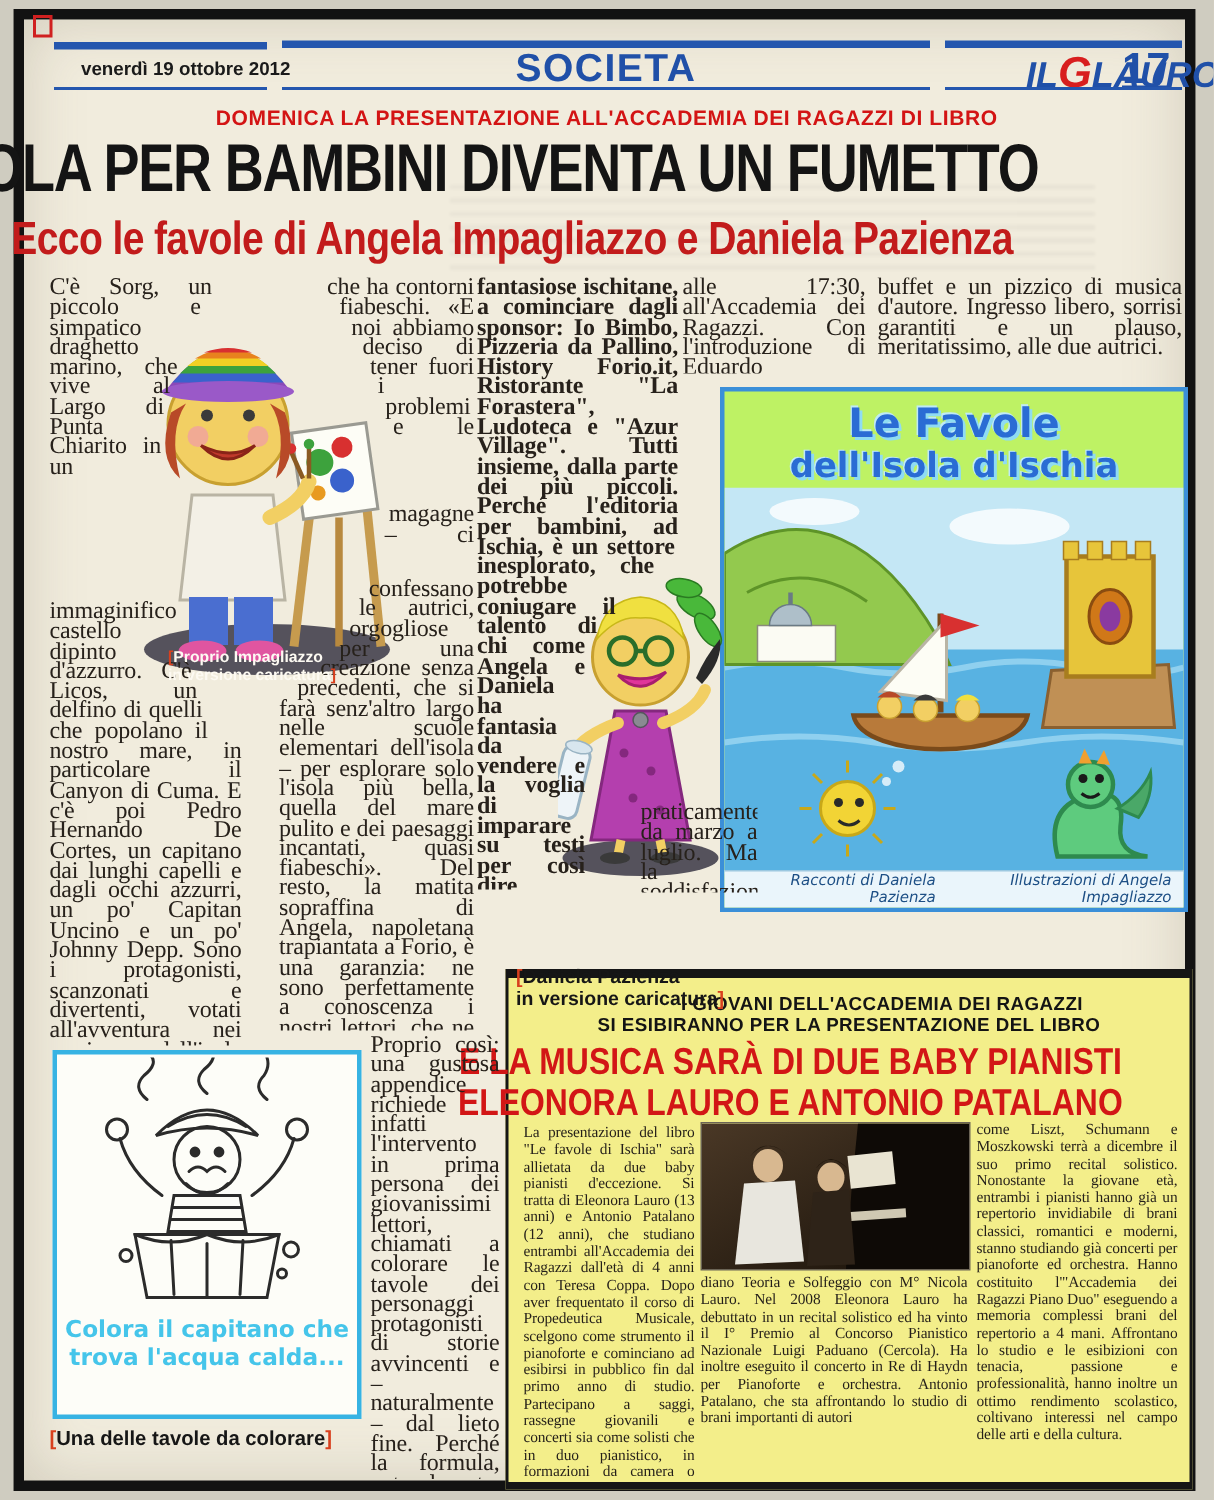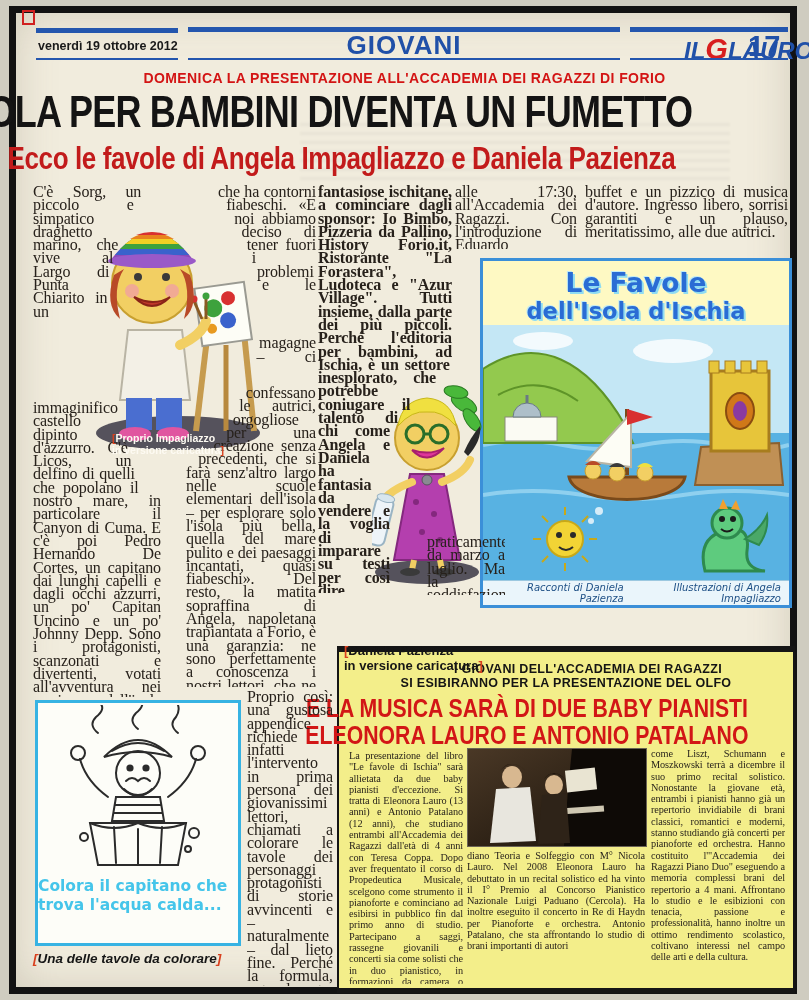--- a/index.html
+++ b/index.html
@@ -6,21 +6,21 @@
   .page{position:relative;width:809px;height:1000px;background:#cfccc0;overflow:hidden;
         font-family:"Liberation Serif",serif;}
   .abs{position:absolute;}
   .paper{left:9px;top:6px;width:788px;height:988px;background:#f1ecdd;
          border:7px solid #121212;box-sizing:border-box;
          box-shadow:inset 0 0 40px rgba(120,110,90,.25);}
   .ghost{opacity:.05;background:repeating-linear-gradient(0deg,#555 0 3px,transparent 3px 9px);filter:blur(1px);}
   
   .bar{background:#2456ae;height:5px;}
   .rule{background:#2456ae;height:2px;}
-  .date{font-family:"Liberation Sans",sans-serif;font-size:12.5px;font-weight:700;color:#1a1a1a;}
+  .date{font-family:"Liberation Sans",sans-serif;font-size:12.5px;font-weight:700;color:#1a1a1a;margin-left:16px;}
   .section{font-family:"Liberation Sans",sans-serif;font-size:26px;font-weight:900;color:#2050a8;
            letter-spacing:1px;text-align:center;}
   .masthead{font-family:"Liberation Sans",sans-serif;font-weight:900;font-style:italic;color:#2050a8;font-size:24px;white-space:nowrap;}
   .masthead .g{color:#d81e1e;font-size:29px;}
   .pagenum{font-family:"Liberation Sans",sans-serif;font-size:29px;font-weight:900;color:#2050a8;}
   .regmark{width:9px;height:11px;border:2px solid #d02020;}
   
   .kicker{font-family:"Liberation Sans",sans-serif;font-size:14px;font-weight:800;color:#d31414;
           text-align:center;letter-spacing:.4px;white-space:nowrap;}
   .headline{font-family:"Liberation Sans",sans-serif;font-size:45px;font-weight:900;color:#141414;
@@ -39,30 +39,30 @@
         shape-outside:polygon(100% 0,100% 100%,0 100%,0 62%,60% 52%,100% 46%);}
   .sp-d{float:left;width:46px;height:80px;
         shape-outside:polygon(0 0,100% 0,55% 55%,20% 100%,0 100%);}
   
   .cap{font-family:"Liberation Sans",sans-serif;font-weight:800;color:#161616;}
   .bracket{color:#d8401e;}
   .cap-angela{font-size:10.5px;line-height:12px;color:#fdfaf2;}
   .cap-daniela{font-size:13px;line-height:14.5px;}
   .cap-tavola{font-size:13.5px;}
   
-  .cover{border:3px solid #3b8fd8;background:#fef9c3;box-sizing:border-box;}
+  .cover{border:3px solid #3b8fd8;background:#bef264;box-sizing:border-box;}
   .cover-title{font-family:"DejaVu Sans",sans-serif;font-weight:900;color:#2a6cd4;text-align:center;
                text-shadow:2px 2px 0 #8fdcf2,-1px -1px 0 #bfeaf6;transform:scaleX(.98);}
   .cover-credits{position:absolute;left:0;right:0;bottom:0;height:24px;background:#eaf5fb;
                  border-top:1px solid #9cc8e0;display:flex;justify-content:space-between;align-items:center;
                  padding:0 8px;font-family:"DejaVu Sans",sans-serif;font-style:italic;font-size:10px;color:#1d4f85;text-align:right;}
   
   .plate{border:3px solid #37b3e3;background:#fdfdf8;box-sizing:border-box;}
   .plate-text{font-family:"DejaVu Sans",sans-serif;font-weight:700;font-size:15.5px;line-height:19px;
-              color:#45c5ea;}
+              color:#45c5ea;text-align:center;}
   
   .music{background:#f3ee8a;border:2px solid #151515;border-top:6px solid #151515;
          border-bottom:5px solid #151515;box-sizing:border-box;}
   .music-kicker{font-family:"Liberation Sans",sans-serif;font-size:12.5px;line-height:14.5px;font-weight:800;
                 color:#141414;text-align:center;letter-spacing:.3px;}
   .music-head{font-family:"Liberation Sans",sans-serif;font-size:25px;font-weight:900;color:#d21616;
               white-space:nowrap;transform:translateX(-50%) scaleX(.85);transform-origin:left center;left:50%;}
   .musictext{font-size:10.3px;line-height:11.3px;text-align:justify;color:#241f19;
              letter-spacing:-.1px;overflow:hidden;}
   .photo-frame{border:1px solid #6b6455;}
@@ -74,28 +74,28 @@
   <div class="abs paper"></div>
 
   <div class="abs ghost" style="left:300px;top:120px;width:430px;height:60px;"></div>
   <div class="abs ghost" style="left:520px;top:300px;width:220px;height:70px;"></div>
 
   <div class="abs regmark" style="left:22px;top:10px;"></div>
   <div class="abs bar" style="left:36px;top:28px;width:142px;"></div>
   <div class="abs bar" style="left:188px;top:27px;width:432px;"></div>
   <div class="abs bar" style="left:630px;top:27px;width:158px;"></div>
   <div class="abs date" style="left:38px;top:39px;">venerdì 19 ottobre 2012</div>
-  <div class="abs section" style="left:188px;top:30px;width:432px;">GIOVANI</div>
+  <div class="abs section" style="left:188px;top:30px;width:432px;">SOCIETA</div>
   <div class="abs masthead" style="left:684px;top:33px;"><span>IL</span><span class="g">G</span><span>LAURO</span></div>
   <div class="abs pagenum" style="left:748px;top:30px;text-decoration:underline;">17</div>
   <div class="abs rule" style="left:36px;top:58px;width:142px;"></div>
   <div class="abs rule" style="left:188px;top:58px;width:432px;"></div>
   <div class="abs rule" style="left:630px;top:58px;width:158px;"></div>
 
-  <div class="abs kicker" style="left:0;right:0;top:70px;">DOMENICA LA PRESENTAZIONE ALL'ACCADEMIA DEI RAGAZZI DI FORIO</div>
+  <div class="abs kicker" style="left:0;right:0;top:70px;">DOMENICA LA PRESENTAZIONE ALL'ACCADEMIA DEI RAGAZZI DI LIBRO</div>
   <div class="abs headline" style="top:86px;">L'ISOLA PER BAMBINI DIVENTA UN FUMETTO</div>
   <div class="abs subhead" style="top:141px;">Ecco le favole di Angela Impagliazzo e Daniela Pazienza</div>
 
   <svg class="abs" style="left:90px;top:195px;z-index:2;" width="172" height="258" viewBox="0 0 172 258">
     <ellipse cx="88" cy="238" rx="82" ry="17" fill="#55525c"></ellipse>
 
     <line x1="120" y1="118" x2="106" y2="236" stroke="#c69b4e" stroke-width="6"></line>
     <line x1="152" y1="118" x2="164" y2="236" stroke="#c69b4e" stroke-width="6"></line>
     <line x1="136" y1="150" x2="136" y2="236" stroke="#b8893e" stroke-width="5"></line>
     <g transform="rotate(-8 133 118)">
@@ -306,27 +306,27 @@
         <circle cx="46" cy="132" r="4"></circle>
         <circle cx="156" cy="128" r="5"></circle>
         <circle cx="150" cy="144" r="3"></circle>
       </g>
     </svg>
     <div class="plate-text">
       <div>Colora il capitano che</div>
       <div>trova l'acqua calda...</div>
     </div>
   </div>
-  <div class="abs cap cap-tavola" style="left:33px;top:951px;font-style:italic;">
+  <div class="abs cap cap-tavola" style="left:33px;top:951px;">
     <span class="bracket">[</span><span>Una delle tavole da colorare</span><span class="bracket">]</span>
   </div>
 
   <div class="abs music" style="left:337px;top:646px;width:458px;height:347px;">
     <div class="abs music-kicker" style="left:0;right:0;top:10px;margin-left:44px;">I GIOVANI DELL'ACCADEMIA DEI RAGAZZI</div>
-    <div class="abs music-kicker" style="left:0;right:0;top:24px;">SI ESIBIRANNO PER LA PRESENTAZIONE DEL OLFO</div>
+    <div class="abs music-kicker" style="left:0;right:0;top:24px;">SI ESIBIRANNO PER LA PRESENTAZIONE DEL LIBRO</div>
     <div class="abs music-head" style="top:42px;">E LA MUSICA SARÀ DI DUE BABY PIANISTI</div>
     <div class="abs music-head" style="top:69px;">ELEONORA LAURO E ANTONIO PATALANO</div>
 
     <div class="abs musictext" style="left:10px;top:98px;width:114px;height:234px;">
       <span>La presentazione del libro "Le favole di Ischia" sarà allietata da due baby pianisti d'eccezione. Si tratta di Eleonora Lauro (13 anni) e Antonio Patalano (12 anni), che studiano entrambi all'Accademia dei Ragazzi dall'età di 4 anni con Teresa Coppa. Dopo aver frequentato il corso di Propedeutica Musicale, scelgono come strumento il pianoforte e cominciano ad esibirsi in pubblico fin dal primo anno di studio. Partecipano a saggi, rassegne giovanili e concerti sia come solisti che in duo pianistico, in formazioni da camera o come accompagnatori di studenti di canto. Stu-</span>
     </div>
 
     <svg class="abs photo-frame" style="left:128px;top:96px;" width="178" height="97" viewBox="0 0 178 97">
       <defs>
         <linearGradient id="ph" x1="0" y1="0" x2="1" y2="1">

